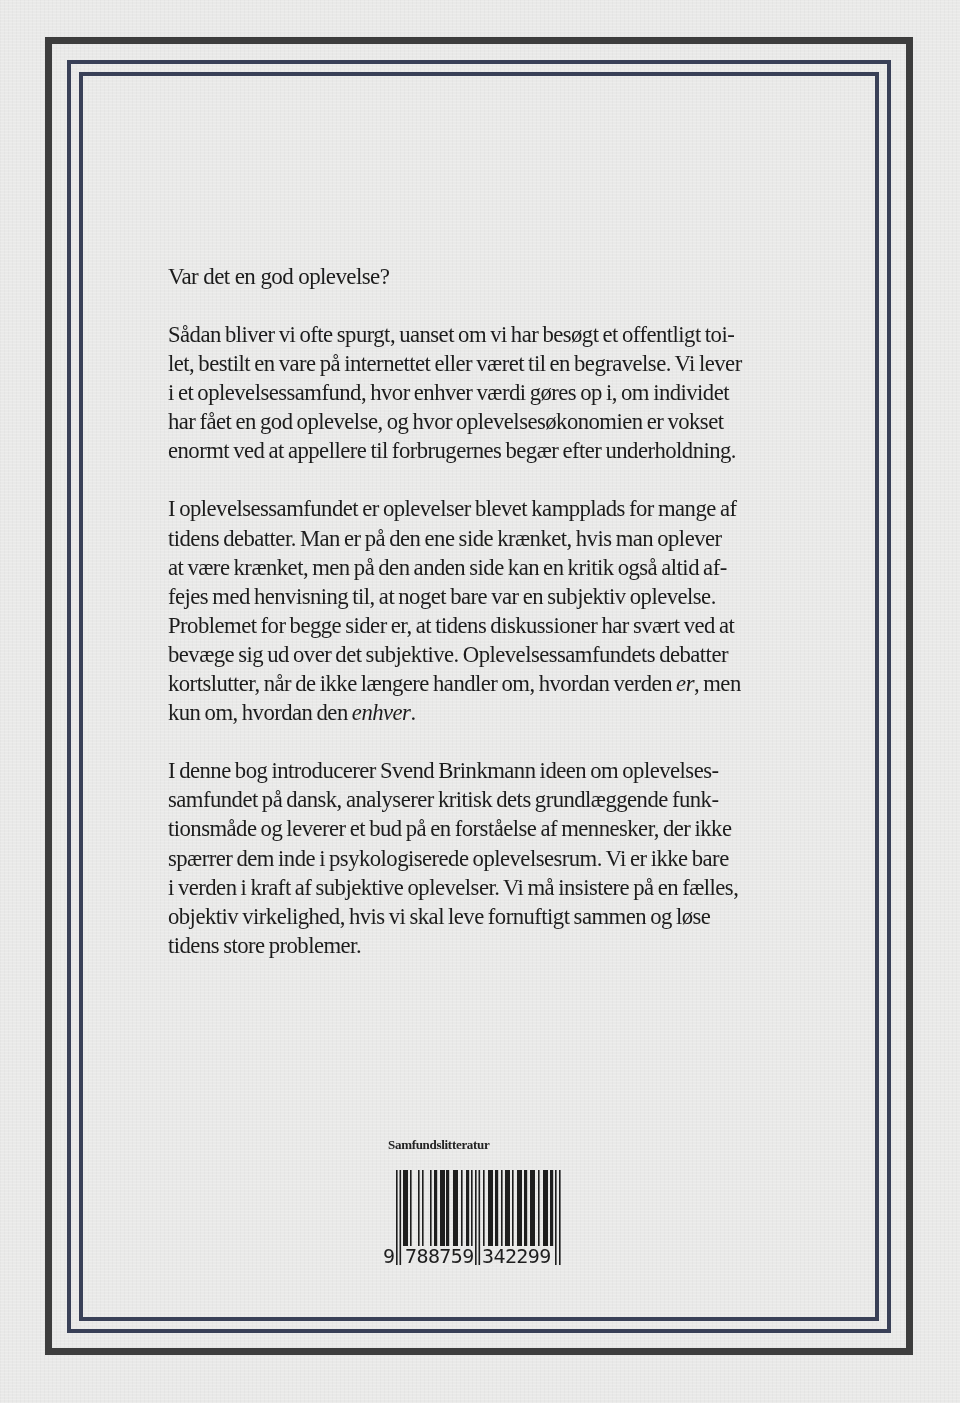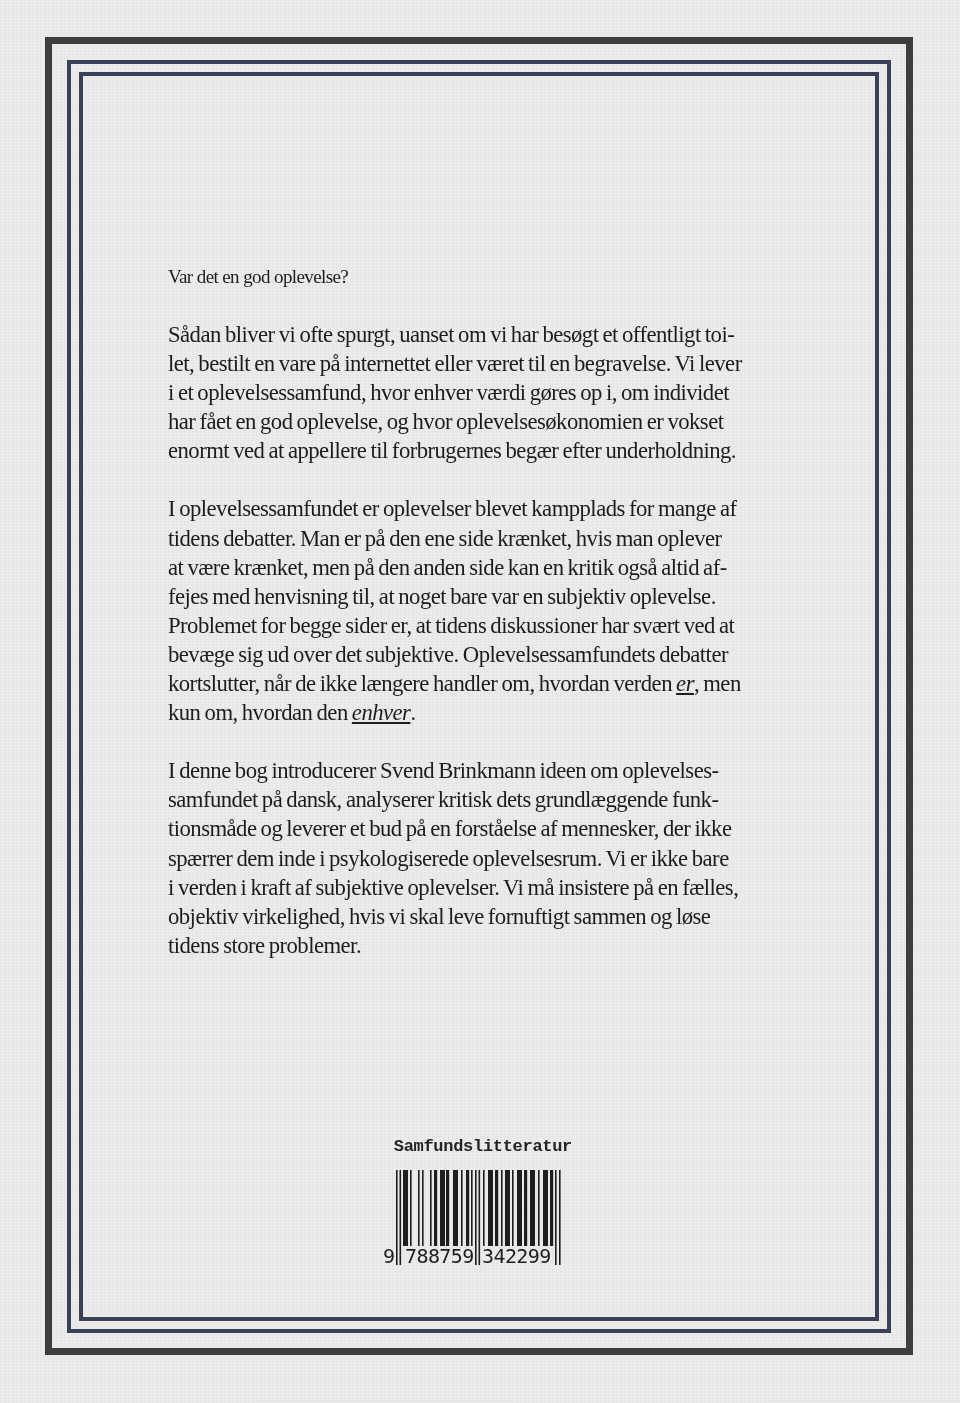--- a/index.html
+++ b/index.html
@@ -12,33 +12,33 @@
     font-family: "Liberation Serif", "DejaVu Serif", serif;
     color: #1c1c1c;
   }
   .frame { position: absolute; box-sizing: border-box; }
   .frame-outer { left: 45px; top: 37px; width: 868px; height: 1318px; border: 7px solid #3d3d3d; }
   .frame-mid   { left: 67px; top: 60px; width: 824px; height: 1273px; border: 4px solid #394057; }
   .frame-inner { left: 79px; top: 72px; width: 800px; height: 1249px; border: 4px solid #394057; }
 
   .content { position: absolute; left: 168px; top: 262px; width: 630px; }
   .heading {
-    font-size: 19px; line-height: 29px; margin: 0 0 29px 0; font-weight: normal;
+    font-size: 23px; line-height: 29px; margin: 0 0 29px 0; font-weight: normal;
     letter-spacing: -0.6px; white-space: nowrap;
   }
   .para { margin: 0 0 29px 0; }
   .line {
     display: block; font-size: 23px; line-height: 29.1px; white-space: nowrap;
     letter-spacing: -0.55px; word-spacing: -1px;
   }
-  .it { font-style: italic; text-decoration: underline; }
+  .it { font-style: italic; }
 
   .publisher {
-    position: absolute; left: 388px; top: 1137px; width: 184px; text-align: right;
-    font-family: Liberation Mono, monospace; font-weight: bold; font-size: 17px;
+    position: absolute; left: 388px; top: 1137px; width: 184px; text-align: left;
+    font-family: Liberation Serif, serif; font-weight: bold; font-size: 13px;
     letter-spacing: -0.3px; color: #232323;
   }
   .barcode { position: absolute; left: 383px; top: 1170px; width: 190px; height: 100px; }
   .barcode svg { display: block; }
 </style>
 </head>
 <body>
 
 <div class="frame frame-outer"></div>
 <div class="frame frame-mid"></div>

